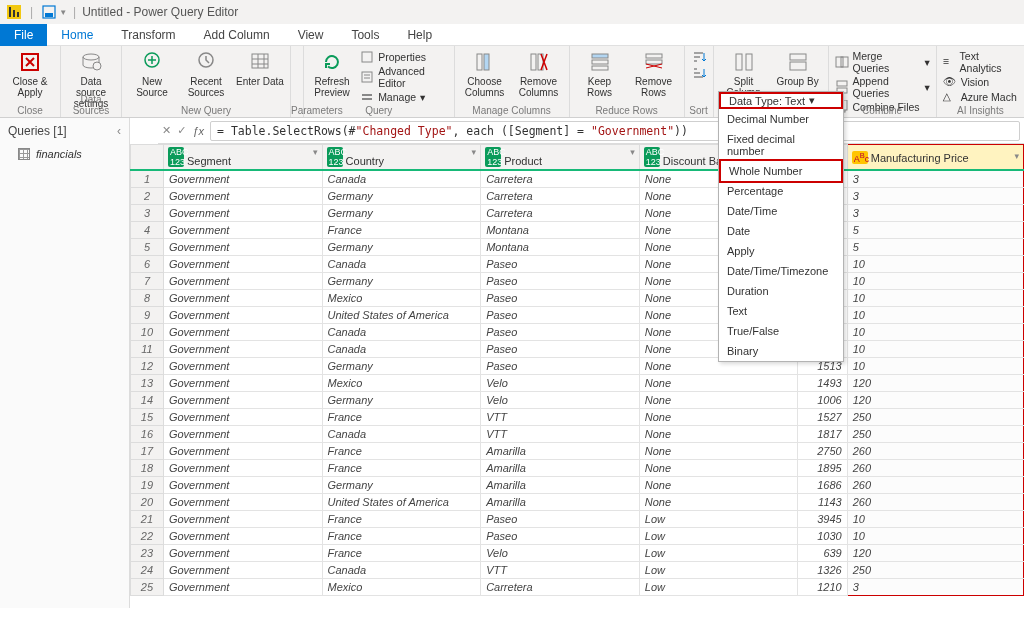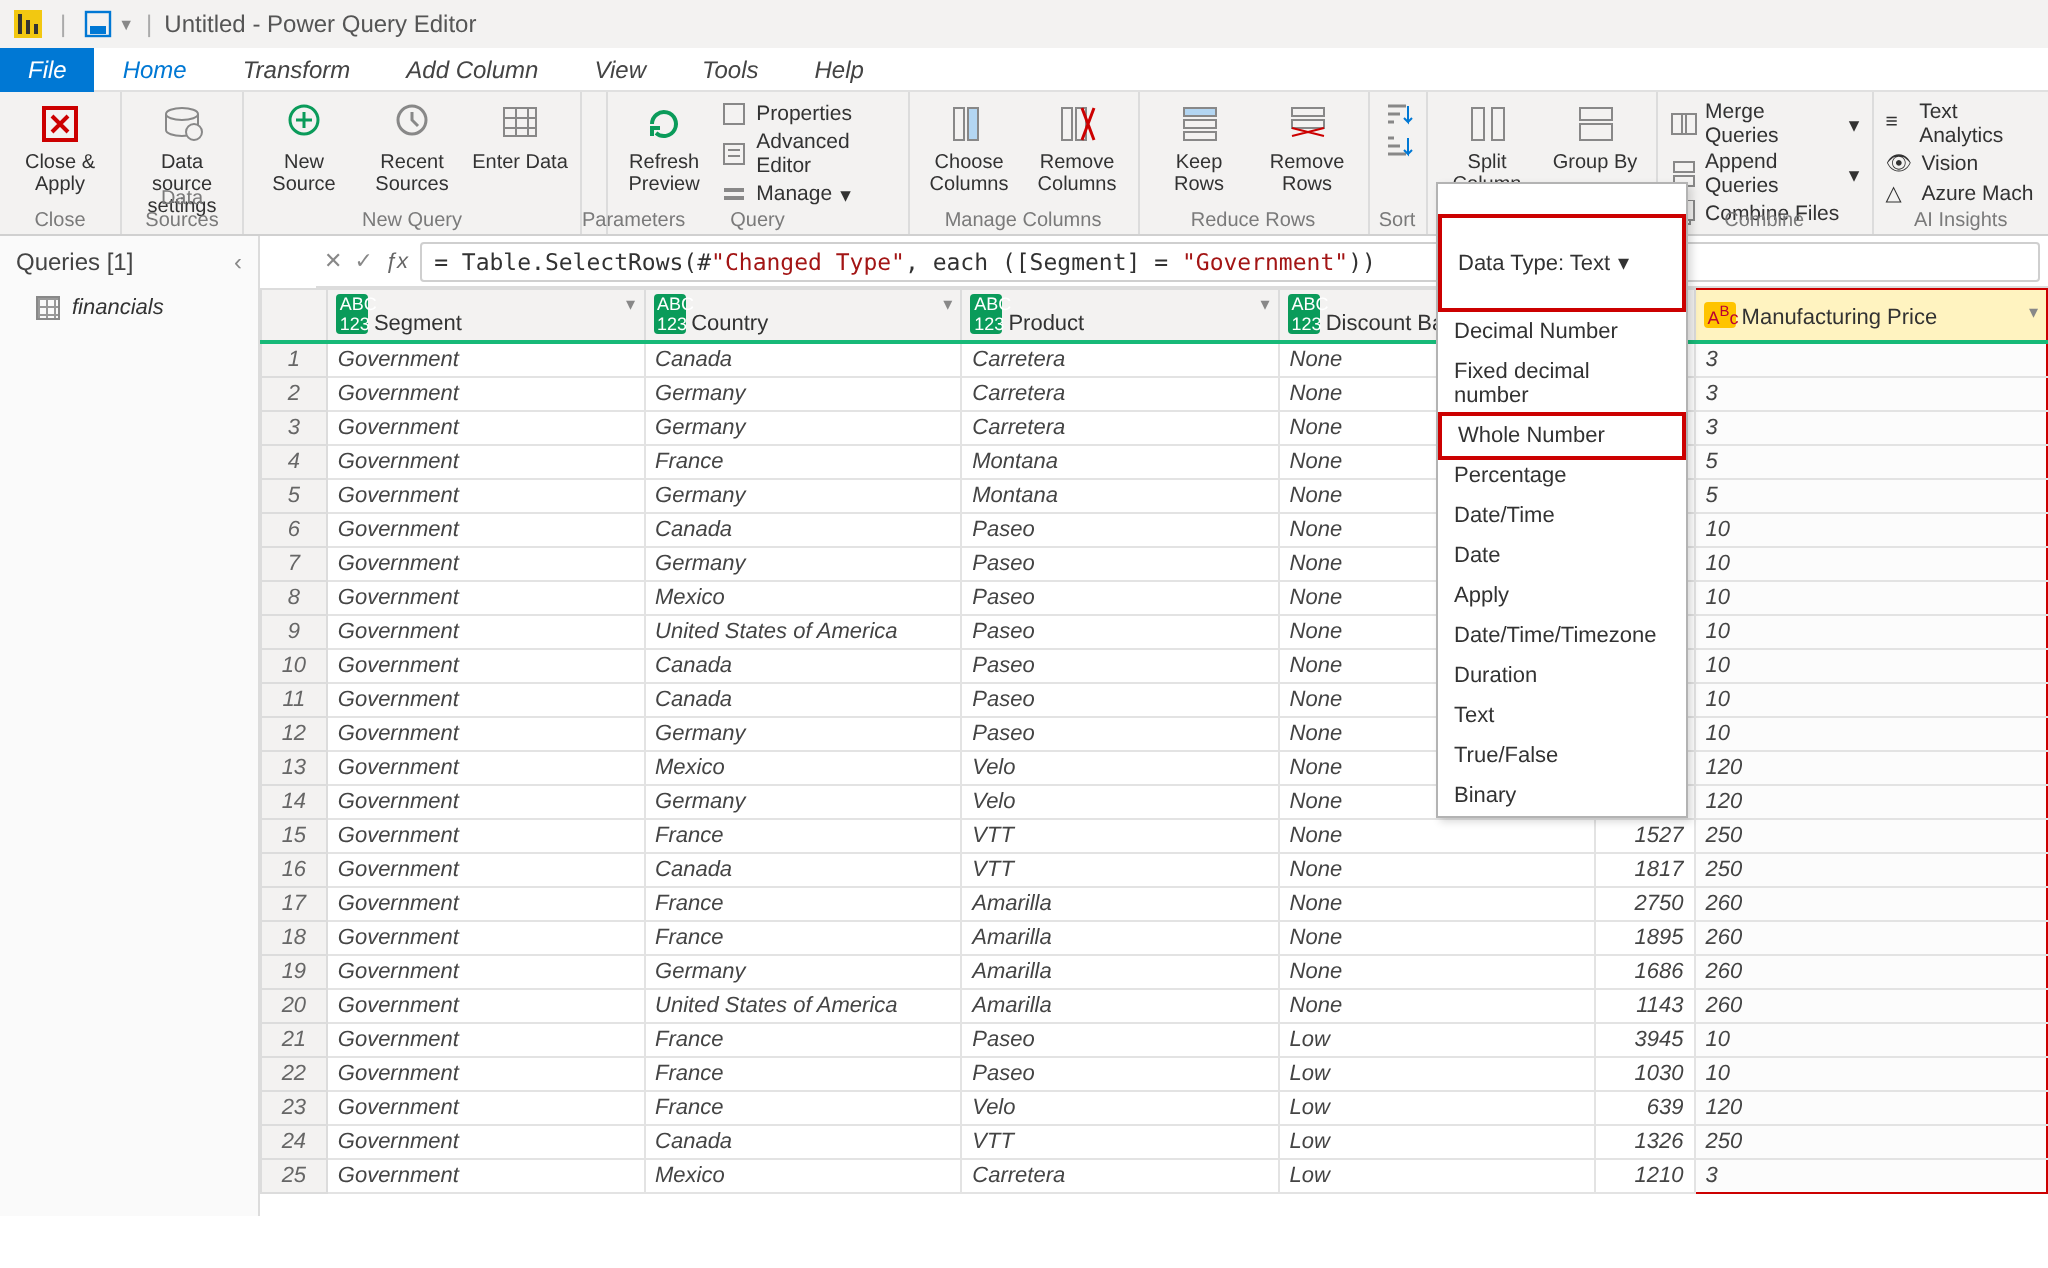--- a/index.html
+++ b/index.html
@@ -3,21 +3,21 @@
 <meta charset="utf-8">
 <style>
 * { margin: 0; padding: 0; box-sizing: border-box; }
 body { font-family: "Segoe UI", Tahoma, sans-serif; font-size: 11px; color: #323232; overflow: hidden; width: 1024px; height: 634px; background: #fff; }
 
 .titlebar { height: 24px; background: #f3f2f1; display: flex; align-items: center; padding: 0 4px; font-size: 12px; color: #555; }
 .titlebar .icon-cell { width: 16px; height: 16px; margin: 0 2px; display: inline-flex; align-items: center; justify-content: center; }
 .titlebar .sep { color: #aaa; margin: 0 6px; }
 
 .menubar { height: 22px; background: #fff; display: flex; align-items: stretch; border-bottom: 1px solid #e0e0e0; }
-.menubar .tab { padding: 11px 14px; display: flex; align-items: center; font-size: 12px; color: #444; cursor: default; font-style: italic; }
+.menubar .tab { padding: 11px 14px; display: flex; align-items: center; font-size: 12px; color: #444; cursor: default; }
 .menubar .tab.file { background: #0078d4; color: #fff; }
 .menubar .tab.active { border-bottom: 2px solid #0078d4; color: #0078d4; }
 
 .ribbon { height: 72px; background: #f3f2f1; border-bottom: 1px solid #d0d0d0; display: flex; position: relative; }
 .rgroup { border-right: 1px solid #dcdcdc; padding: 2px 6px 14px 6px; display: flex; flex-direction: column; align-items: center; position: relative; }
 .rgroup .label { position: absolute; bottom: 1px; left: 0; right: 0; text-align: center; font-size: 10px; color: #7a7a7a; }
 .rgroup .btns { display: flex; gap: 6px; flex: 1; align-items: flex-start; padding-top: 2px; }
 .big-btn { width: 48px; display: flex; flex-direction: column; align-items: center; font-size: 10px; text-align: center; line-height: 11px; }
 .big-btn .ico { width: 24px; height: 24px; margin-bottom: 2px; }
 .mini-list { display: flex; flex-direction: column; gap: 1px; font-size: 10.5px; }
@@ -45,21 +45,21 @@
 th .drop { float: right; color: #888; font-size: 9px; }
 .row-num { width: 28px; text-align: center; background: #f3f2f1; border: 1px solid #dcdcdc; color: #666; padding: 1px; }
 td { border: 1px solid #e3e3e3; padding: 1px 5px; height: 17px; white-space: nowrap; font-style: italic; color: #444; }
 td.num { text-align: right; }
 td.mfg-col { background: #fcfcfc; border-left: 1px solid #c00; border-right: 1px solid #c00; }
 tr:last-child td.mfg-col { border-bottom: 1px solid #c00; }
 
 .green-line td, .green-line th { border-top: 2px solid #17b978; }
 
 .dropdown { position: absolute; left: 718px; top: 45px; width: 126px; background: #fff; border: 1px solid #b3b3b3; box-shadow: 2px 2px 4px rgba(0,0,0,.15); z-index: 50; font-size: 11px; }
-.dropdown .dd-head { padding: 16px 8px; border: 2px solid #c00; display: flex; align-items: center; gap: 4px; margin-top: 15px; }
+.dropdown .dd-head { padding: 0 8px; border: 2px solid #c00; display: flex; align-items: center; gap: 4px; }
 .dropdown .dd-item { padding: 4px 8px; }
 .dropdown .dd-item.boxed { border: 2px solid #c00; margin: -2px 0; }
 
 svg { display: block; }
 </style>
 </head>
 <body>
 
 <div class="titlebar">
   <span class="icon-cell">

